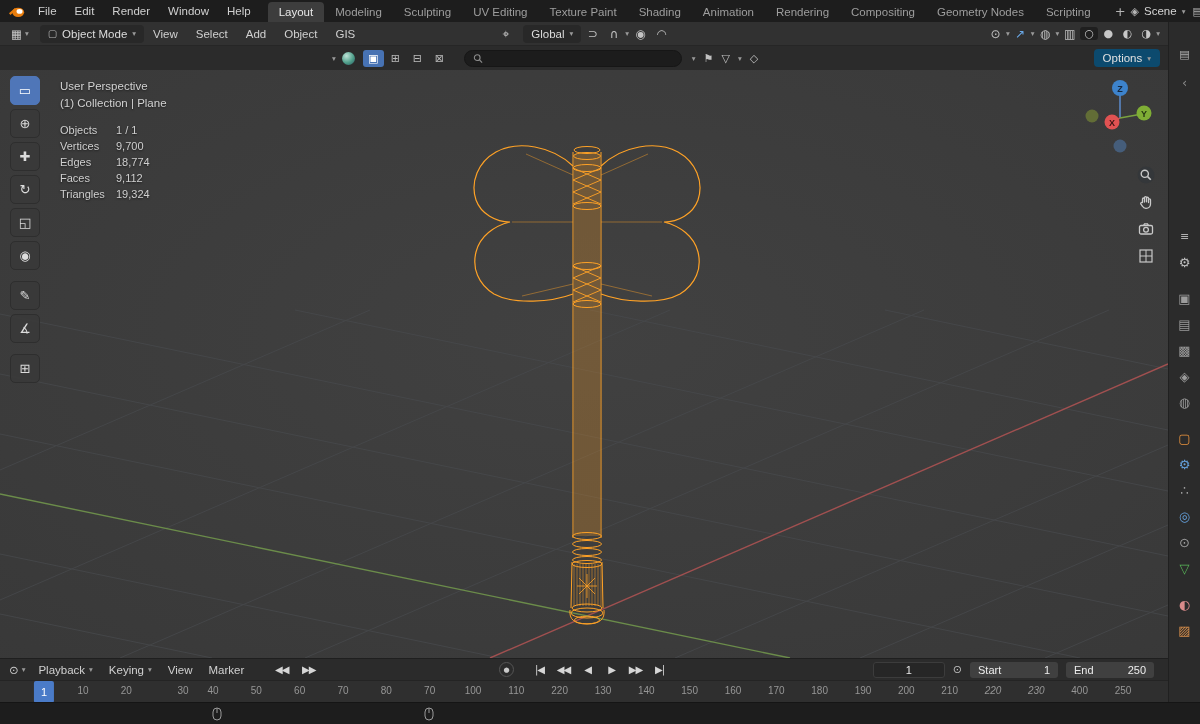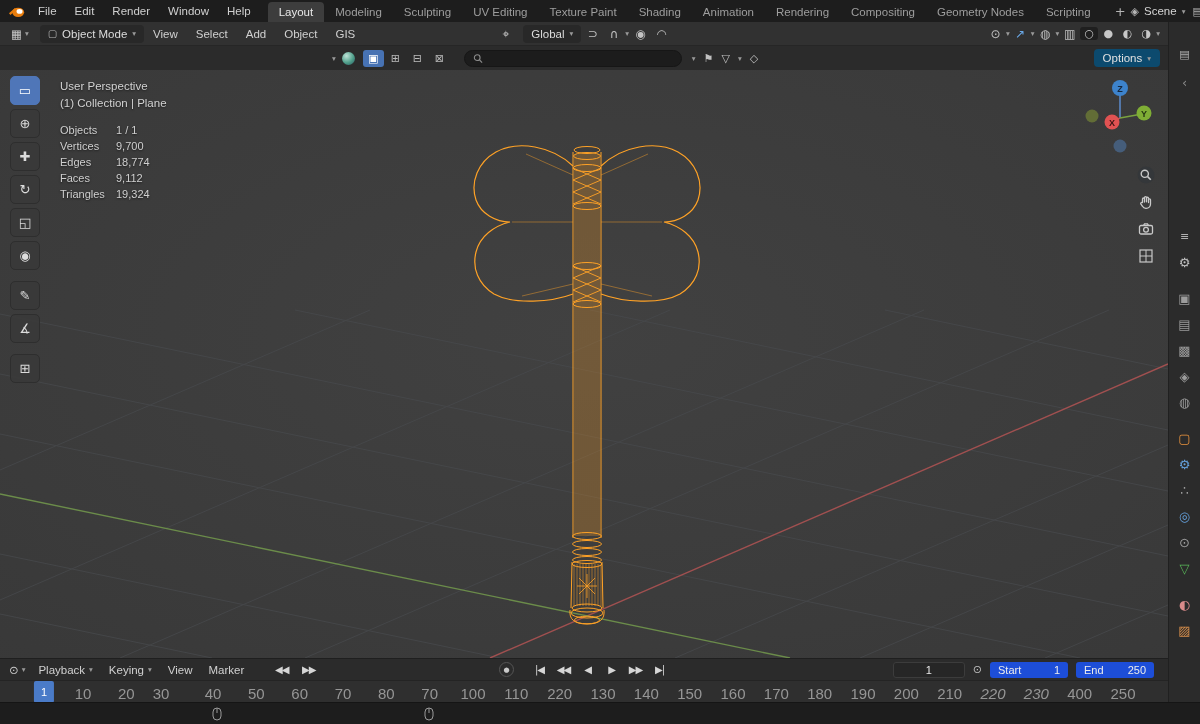--- a/index.html
+++ b/index.html
@@ -68,26 +68,26 @@
   .timeline{position:absolute;left:0;top:658px;width:1168px;height:22px;background:#2b2b2b;border-top:1px solid #1f1f1f;display:flex;align-items:center;font-size:11.5px;}
   .tl-menu{display:flex;align-items:center;gap:4px;padding:0 8px;color:#d0d0d0;}
   .keyjump{display:flex;gap:8px;margin-left:20px;color:#c5c5c5;font-size:8px;letter-spacing:-1px;}
   .transport-wrap{position:absolute;left:50%;transform:translateX(-50%);display:flex;align-items:center;}
   .autokey{width:15px;height:15px;border:1px solid #555;border-radius:50%;display:flex;align-items:center;justify-content:center;font-size:7px;color:#c9c9c9;margin-right:16px;}
   .transport{display:flex;gap:5px;}
   .transport-btn{min-width:19px;text-align:center;font-size:10px;letter-spacing:-1px;color:#d6d6d6;}
   .tl-right{margin-left:auto;display:flex;align-items:center;gap:8px;margin-right:14px;}
   .field{height:16px;border-radius:3px;display:flex;align-items:center;font-size:11px;}
   .frame-field{width:72px;background:#262626;border:1px solid #3c3c3c;justify-content:center;color:#e8e8e8;}
-  .range-field{width:78px;background:#1d4ed8;justify-content:space-between;padding:0 8px;color:#ececec;}
+  .range-field{width:88px;background:#404040;justify-content:space-between;padding:0 8px;color:#ececec;}
   .time-icon{font-size:11px;color:#c0c0c0;}
 
   
   .ruler{position:absolute;left:0;top:680px;width:1168px;height:22px;background:#2f2f2f;border-top:1px solid #242424;}
-  .ruler-num{position:absolute;top:4px;transform:translateX(-50%);font-size:15px;color:#969696;}
+  .ruler-num{position:absolute;top:4px;transform:translateX(-50%);font-size:10px;color:#969696;}
   .playhead{position:absolute;left:44px;top:0;transform:translateX(-50%);height:22px;padding:0 7px;background:#4a7bc8;color:#fff;font-size:11px;display:flex;align-items:center;border-radius:2px;}
 
   
   .statusbar{position:absolute;left:0;top:702px;width:1200px;height:22px;background:#1d1d1d;border-top:1px solid #151515;}
   .status-icon{position:absolute;top:4px;}
 </style>
 </head>
 <body>
 
 <div class="app">
@@ -430,21 +430,21 @@
         <span>End</span>
         <span>250</span>
       </div>
     </div>
   </div>
 
   <div class="ruler">
     <div style="position:absolute;inset:0;">
         <span class="ruler-num" style="left: 82.9997px;">10</span>
         <span class="ruler-num" style="left: 126.333px;">20</span>
-        <span class="ruler-num" style="left: 161px; text-align: center;">30</span>
+        <span class="ruler-num" style="left: 183px; text-align: center;">30</span>
         <span class="ruler-num" style="left: 212.999px;">40</span>
         <span class="ruler-num" style="left: 256.332px;">50</span>
         <span class="ruler-num" style="left: 299.665px;">60</span>
         <span class="ruler-num" style="left: 342.998px;">70</span>
         <span class="ruler-num" style="left: 386.331px;">80</span>
         <span class="ruler-num" style="left: 429.664px;">70</span>
         <span class="ruler-num" style="left: 472.997px; text-align: right;">100</span>
         <span class="ruler-num" style="left: 516.33px;">110</span>
         <span class="ruler-num" style="left: 559.663px;">220</span>
         <span class="ruler-num" style="left: 602.996px;">130</span>

